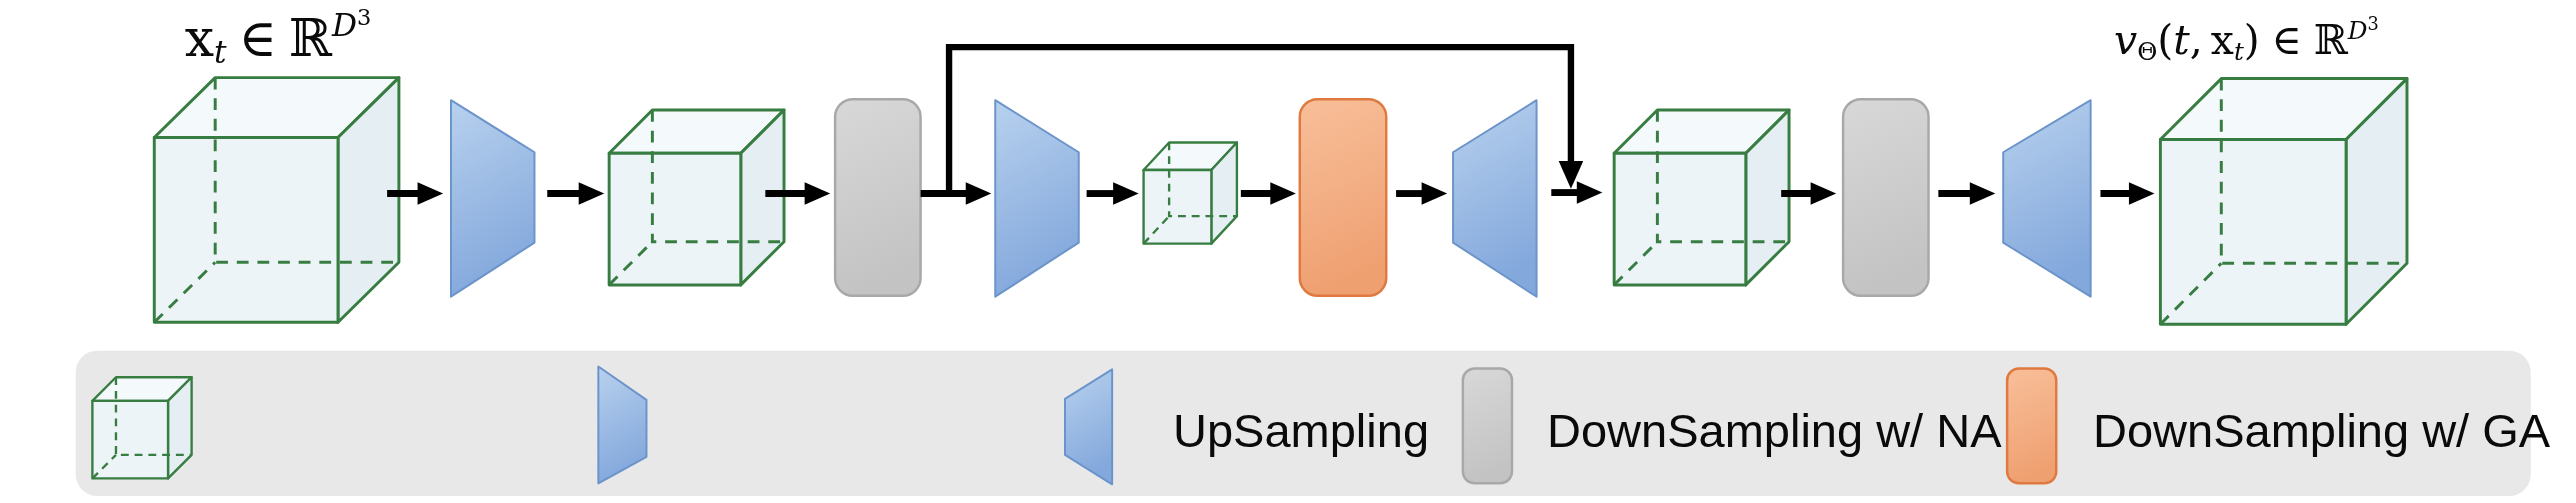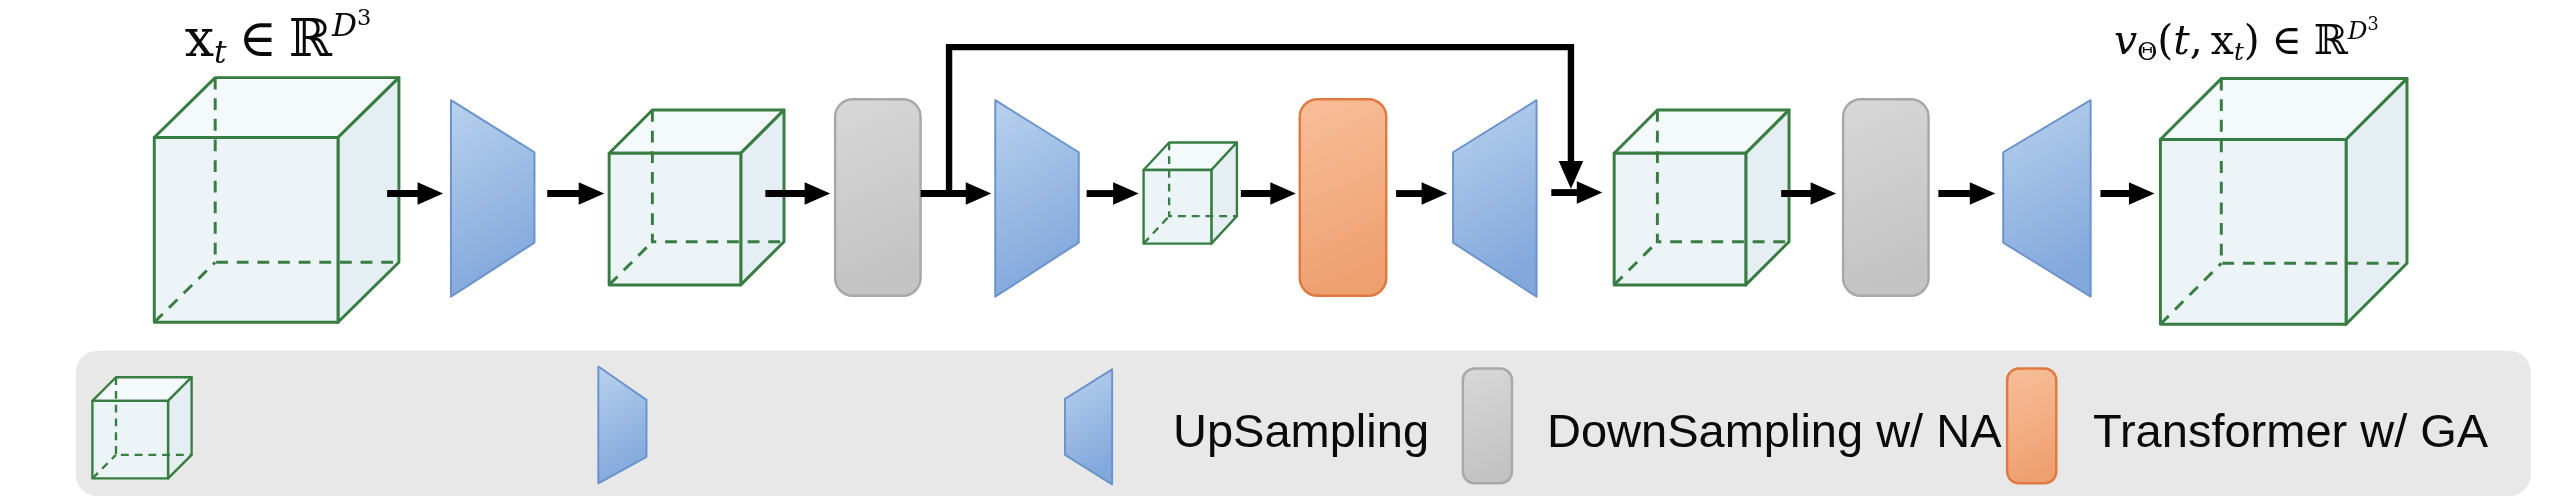--- a/index.html
+++ b/index.html
@@ -196,16 +196,16 @@
 <div class="math" style="left:128px;top:4px;width:300px;text-align:center;font-size:52px;">
   <span class="rm">x</span><sub class="it">t</sub><span class="rel">∈</span><span class="rm">ℝ</span><sup class="s1"><span class="it">D</span><sup class="s2">3</sup></sup>
 </div>
 
 <div class="math" style="left:2114px;top:13.8px;width:354px;text-align:left;font-size:41px;">
   <span class="it">v</span><sub class="rm">Θ</sub><span class="rm">(</span><span class="it">t</span><span class="rm comma">,</span><span class="rm">x</span><sub class="it">t</sub><span class="rm">)</span><span class="rel">∈</span><span class="rm">ℝ</span><sup class="s1"><span class="it">D</span><sup class="s2">3</sup></sup>
 </div>
 
 <span class="legend-label" style="left:1142px;margin-left:31px;">UpSampling</span>
 <span class="legend-label" style="left:1547px;">DownSampling w/ NA</span>
-<span class="legend-label" style="left:2093px;">Transformer w/ GA</span>
+<span class="legend-label" style="left:2093px;">DownSampling w/ GA</span>
 
 </div>
 
 
 </body></html>

